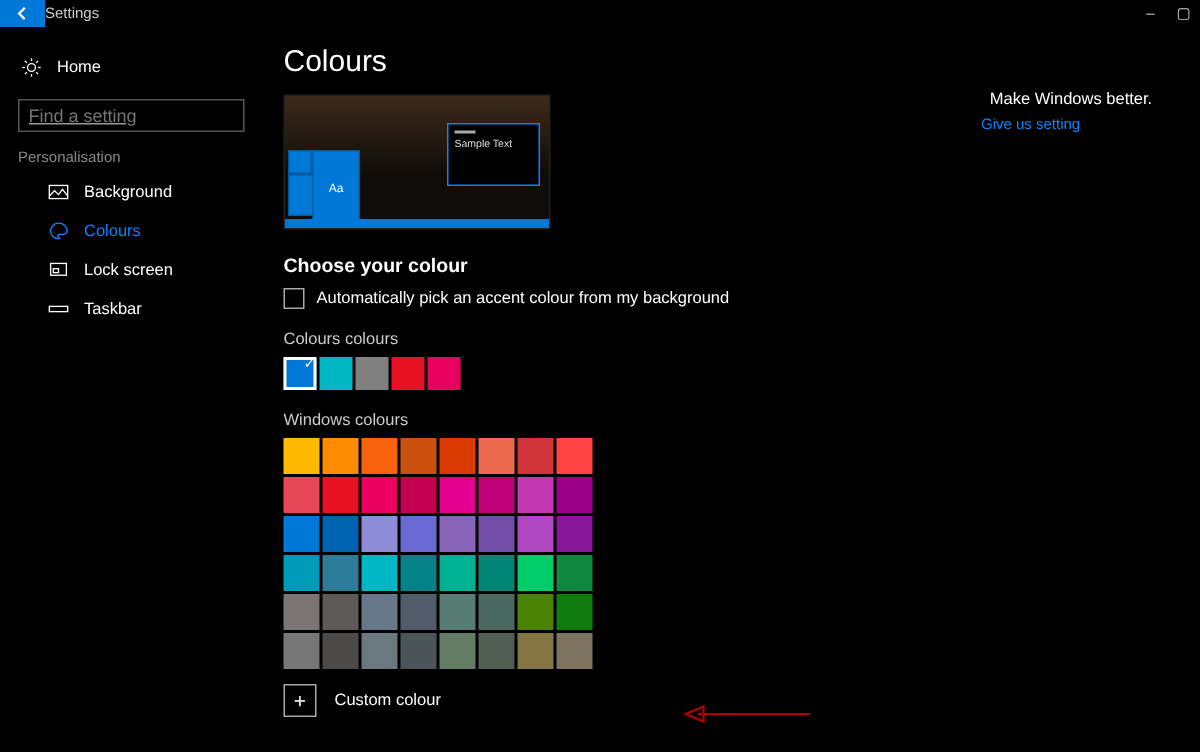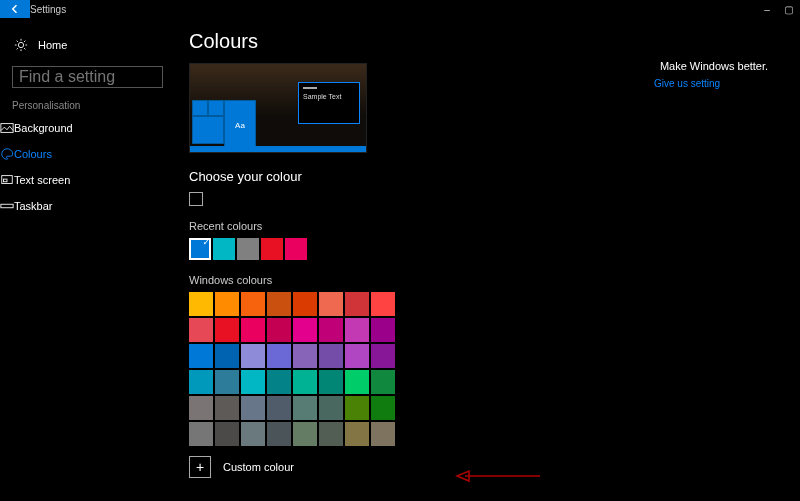--- a/index.html
+++ b/index.html
@@ -12,39 +12,39 @@
   .window-controls { margin-left: auto; display: flex; }
   .wc { width: 22px; height: 18px; display: flex; align-items: center; justify-content: center; color: #ccc; font-size: 10px; }
 
   .app-body { display: flex; height: calc(501px - 18px); }
 
   .sidebar { width: 175px; padding-top: 14px; }
   .home-row { display: flex; align-items: center; height: 26px; padding-left: 14px; gap: 10px; font-size: 11px; }
   .home-row svg { width: 14px; height: 14px; }
   .search-wrap { padding: 8px 12px 6px 12px; }
   .search { width: 100%; height: 22px; background: #000; border: 1px solid #555; color: #999; font-size: 10px; padding: 0 6px; display: flex; align-items: center; justify-content: space-between; }
-  .search input { background: transparent; border: none; color: #999; font-size: 16px; flex:1; outline:none; }
+  .search input { background: transparent; border: none; color: #999; font-size: 12px; flex:1; outline:none;text-decoration:underline; }
   .group-label { color: #888; font-size: 10px; padding: 6px 0 4px 12px; }
-  .nav-item { display: flex; align-items: center; height: 26px; padding-left: 0; font-size: 11px; color: #fff; }
+  .nav-item { display: flex; align-items: center; height: 26px; padding-left: 32px; gap: 10px; font-size: 11px; color: #fff; }
   .nav-item.active { color: #0a84ff; }
   .nav-item svg { width: 14px; height: 14px; flex: none; }
 
   .content { flex: 1; padding: 12px 0 10px 14px; position: relative; overflow: hidden; }
   .page-title { font-size: 20px; font-weight: 300; margin-bottom: 10px; }
 
   .preview { width: 178px; height: 90px; position: relative; background: linear-gradient(180deg,#3b2a1a 0%,#0f0c09 60%); border:1px solid #222; }
   .preview .taskbar { position:absolute; bottom:0; left:0; right:0; height:6px; background:#0078d7; }
   .preview .tiles { position:absolute; left:2px; bottom:6px; width:80px; height:46px; }
   .tile { position:absolute; background:#0078d7; border:1px solid #005a9e; }
   .tile.t1{left:0;top:0;width:16px;height:16px;} .tile.t2{left:16px;top:0;width:16px;height:16px;}
-  .tile.t3{left:0;top:16px;width:32px;height:28px;} .tile.t4{left:32px;top:0;width:32px;height:50px; font-size:8px; color:#fff; display:flex; align-items:center; justify-content:center;}
+  .tile.t3{left:0;top:16px;width:32px;height:28px;} .tile.t4{left:16px;top:0;width:32px;height:50px; font-size:8px; color:#fff; display:flex; align-items:center; justify-content:center;}
   .floating-win { position:absolute; right:6px; top:18px; width:62px; height:42px; border:1px solid #0a84ff; background:#000; font-size:7px; color:#ddd; padding:4px; }
   .floating-win .bar { width:14px; height:2px; background:#aaa; margin-bottom:4px; }
 
-  .section-h { font-size: 13px; font-weight: 400; margin-top: 16px; margin-bottom: 8px; }
+  .section-h { font-size: 13px; font-weight: 700; margin-top: 16px; margin-bottom: 8px; }
   .check-row { display:flex; align-items:center; gap:8px; font-size:11px; }
   .check-row .box { width:14px; height:14px; border:1px solid #aaa; }
 
   .sub-label { font-size: 11px; color:#ccc; margin-top: 14px; margin-bottom: 6px; }
 
   .recent-row { display:flex; gap:2px; height:22px; }
   .swatch { width:22px; height:22px; }
   .swatch.sel { outline:2px solid #fff; outline-offset:-2px; position:relative; }
   .swatch.sel::after { content:"✓"; position:absolute; right:1px; top:-1px; color:#fff; font-size:9px; }
 
@@ -115,21 +115,21 @@
       <svg viewBox="0 0 16 16">
           <path d="M8 2a6 6 0 1 0 0 12c1 0 1-1 0-1.5s-1-2 .5-2H12a2.5 2.5 0 0 0 2.5-2.5C14.5 4.5 11.5 2 8 2z" stroke="#0a84ff" fill="none"></path>
         </svg>
       <span>Colours</span>
     </div>
     <div class="nav-item">
       <svg viewBox="0 0 16 16">
           <rect x="2" y="3" width="12" height="9" stroke="#fff" fill="none"></rect>
           <rect x="4" y="7" width="4" height="3" stroke="#fff" fill="none"></rect>
         </svg>
-      <span>Text screen</span>
+      <span>Lock screen</span>
     </div>
     <div class="nav-item">
       <svg viewBox="0 0 16 16">
           <rect x="1" y="6" width="14" height="4" stroke="#fff" fill="none"></rect>
         </svg>
       <span>Taskbar</span>
     </div>
   </div>
 
   <div class="content">
@@ -145,23 +145,24 @@
       <div class="floating-win">
         <div class="bar"></div>
         <span>Sample Text</span>
       </div>
       <div class="taskbar"></div>
     </div>
 
     <div class="section-h">Choose your colour</div>
     <div class="check-row">
       <div class="box"></div>
-    </div>
-
-    <div class="sub-label">Recent colours</div>
+      <span>Automatically pick an accent colour from my background</span>
+    </div>
+
+    <div class="sub-label">Colours colours</div>
     <div class="recent-row" id="recent-row">
         <div class="swatch sel" style="background: rgb(0, 120, 215);"></div>
         <div class="swatch" style="background: rgb(0, 183, 195);"></div>
         <div class="swatch" style="background: rgb(128, 128, 128);"></div>
         <div class="swatch" style="background: rgb(232, 17, 35);"></div>
         <div class="swatch" style="background: rgb(234, 0, 94);"></div>
       </div>
 
     <div class="sub-label">Windows colours</div>
     <div class="win-grid" id="win-grid">

